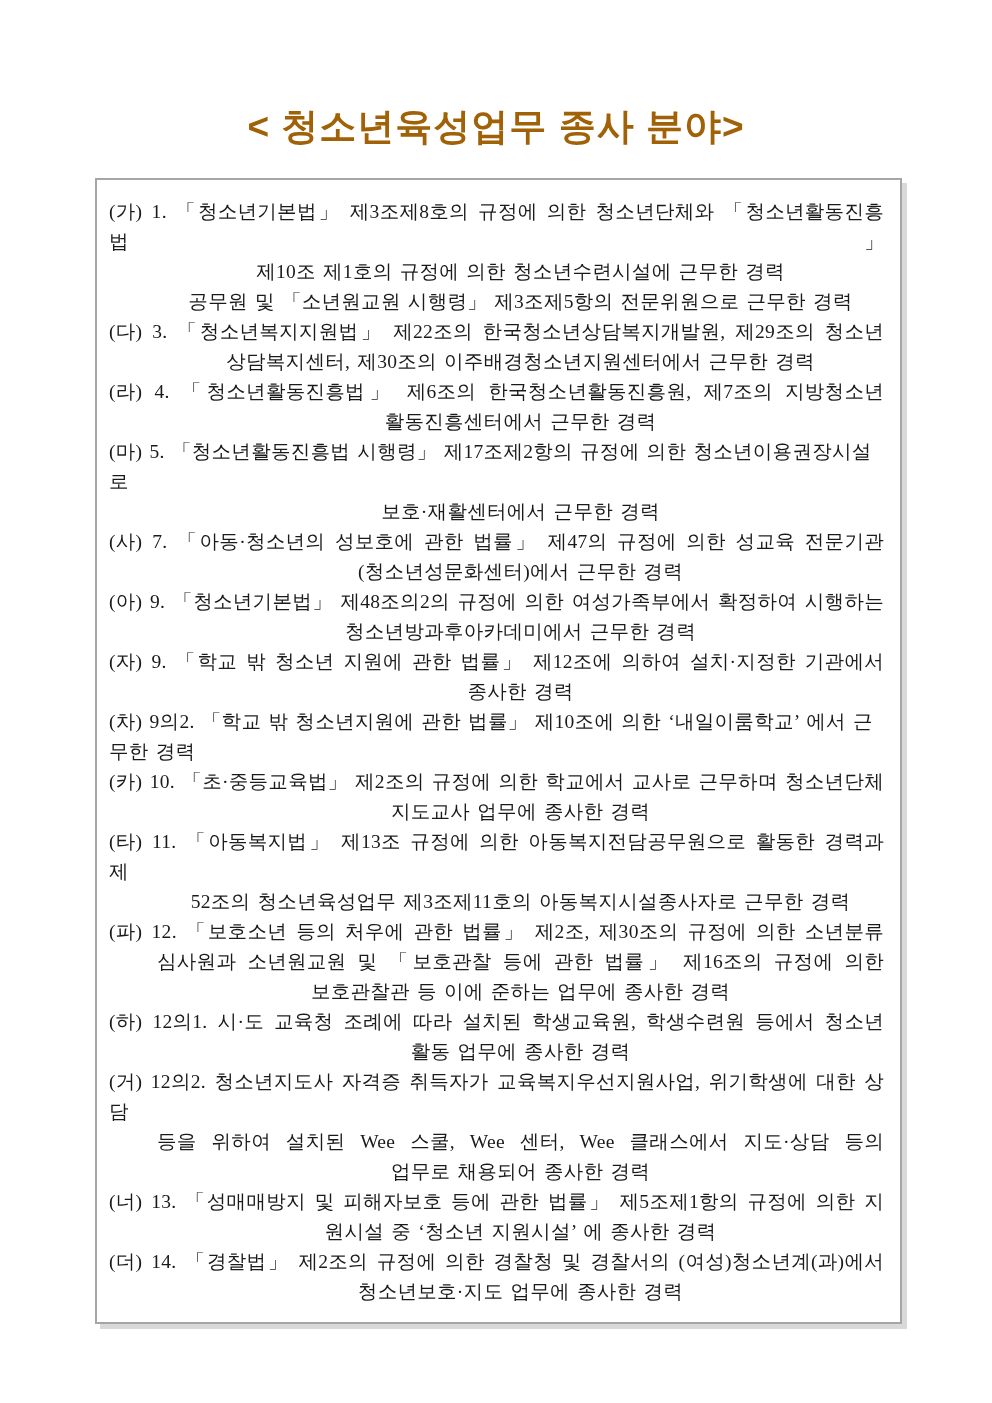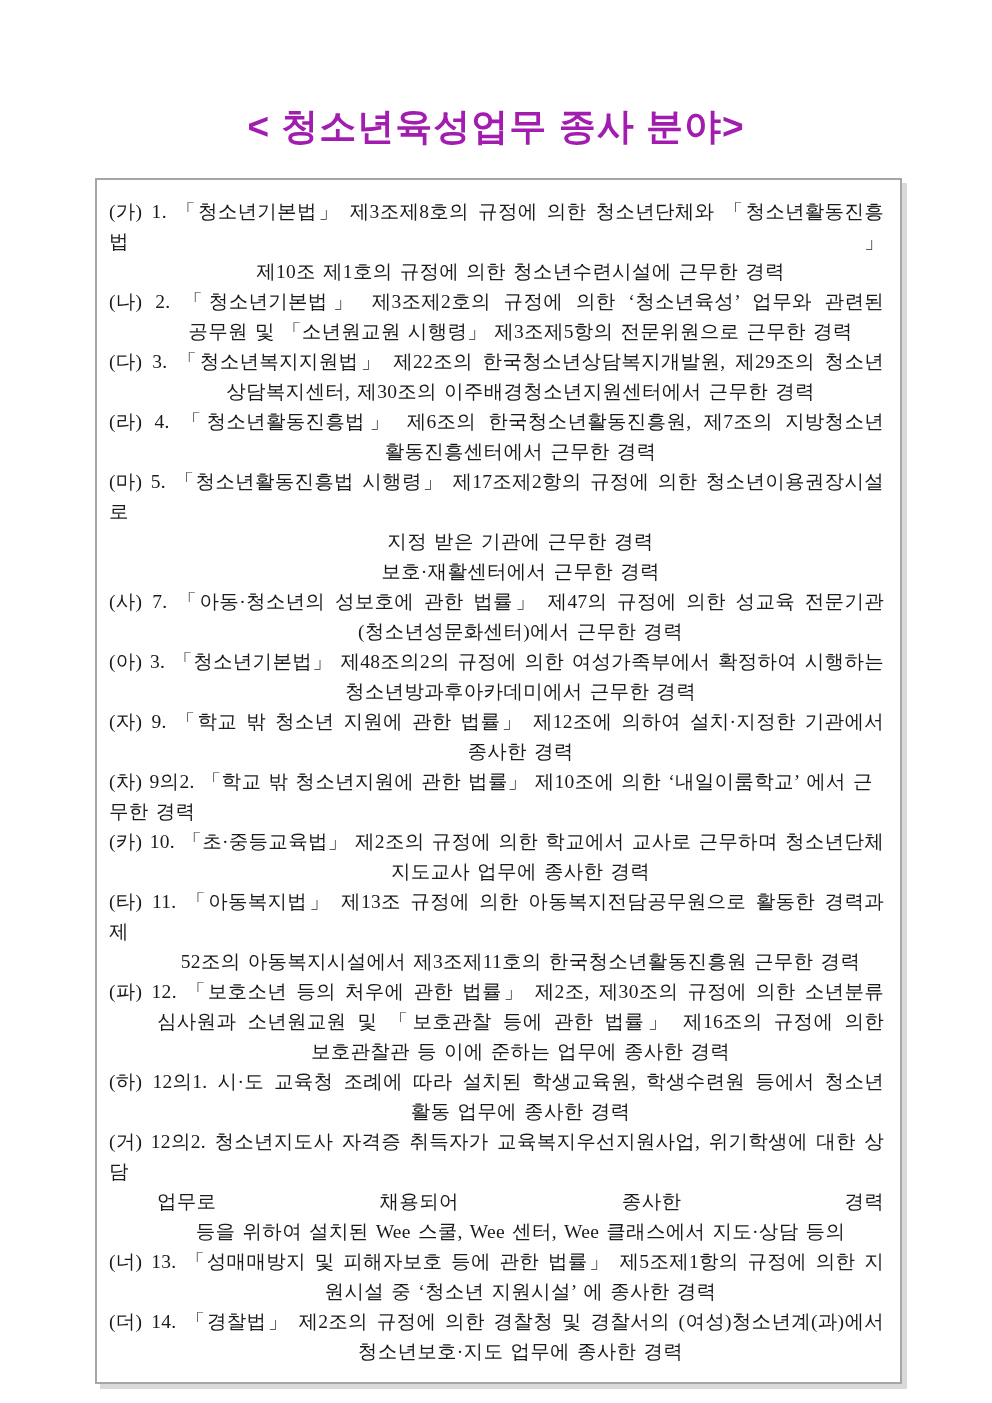--- a/index.html
+++ b/index.html
@@ -16,21 +16,21 @@
     overflow: hidden;
   }
   .title {
     margin: 0;
     padding-top: 102px;
     text-align: center;
     font-family: "Liberation Sans", "DejaVu Sans", sans-serif;
     font-weight: 800;
     font-size: 37px;
     letter-spacing: 1px;
-    color: #a21caf;
+    color: #a16207;
   }
   .box {
     box-sizing: border-box;
     margin: 26px 0 0 95px;
     width: 807px;
     background: #ffffff;
     border: 2px solid #a6a6a6;
     box-shadow: 5px 5px 0 0 #d9d9d9;
     padding: 17px 16px 15px 12px;
   }
@@ -62,74 +62,72 @@
 
 <div class="page">
   <h1 class="title">&lt; 청소년육성업무 종사 분야&gt;</h1>
   <div class="box">
     <div class="item-list" id="item-list">
         <div class="item">
           <div class="line first"><span class="label">(가) 1. </span>「청소년기본법」 제3조제8호의 규정에 의한 청소년단체와 「청소년활동진흥법」</div>
           <div class="line cont">제10조 제1호의 규정에 의한 청소년수련시설에 근무한 경력</div>
         </div>
         <div class="item">
-          <div class="line first"><span class="label">(나) 2. </span>「청소년기본법」 제3조제2호의 규정에 의한 ‘청소년육성’ 업무와 관련된</div>
           <div class="line cont">공무원 및 「소년원교원 시행령」 제3조제5항의 전문위원으로 근무한 경력</div>
         </div>
         <div class="item">
           <div class="line first"><span class="label">(다) 3. </span>「청소년복지지원법」 제22조의 한국청소년상담복지개발원, 제29조의 청소년</div>
           <div class="line cont">상담복지센터, 제30조의 이주배경청소년지원센터에서 근무한 경력</div>
         </div>
         <div class="item">
           <div class="line first"><span class="label">(라) 4. </span>「청소년활동진흥법」 제6조의 한국청소년활동진흥원, 제7조의 지방청소년</div>
           <div class="line cont">활동진흥센터에서 근무한 경력</div>
         </div>
         <div class="item">
           <div class="line first"><span class="label">(마) 5. </span>「청소년활동진흥법 시행령」 제17조제2항의 규정에 의한 청소년이용권장시설로</div>
-          <div class="line cont">지정 받은 기관에 근무한 경력</div>
         </div>
         <div class="item">
           <div class="line cont">보호·재활센터에서 근무한 경력</div>
         </div>
         <div class="item">
           <div class="line first"><span class="label">(사) 7. </span>「아동·청소년의 성보호에 관한 법률」 제47의 규정에 의한 성교육 전문기관</div>
           <div class="line cont">(청소년성문화센터)에서 근무한 경력</div>
         </div>
         <div class="item">
-          <div class="line first"><span class="label">(아) 3. </span>「청소년기본법」 제48조의2의 규정에 의한 여성가족부에서 확정하여 시행하는</div>
+          <div class="line first"><span class="label">(아) 9. </span>「청소년기본법」 제48조의2의 규정에 의한 여성가족부에서 확정하여 시행하는</div>
           <div class="line cont">청소년방과후아카데미에서 근무한 경력</div>
         </div>
         <div class="item">
           <div class="line first"><span class="label">(자) 9. </span>「학교 밖 청소년 지원에 관한 법률」 제12조에 의하여 설치·지정한 기관에서</div>
           <div class="line cont">종사한 경력</div>
         </div>
         <div class="item">
           <div class="line first"><span class="label">(차) 9의2. </span>「학교 밖 청소년지원에 관한 법률」 제10조에 의한 ‘내일이룸학교’ 에서 근무한 경력</div>
         </div>
         <div class="item">
           <div class="line first"><span class="label">(카) 10. </span>「초·중등교육법」 제2조의 규정에 의한 학교에서 교사로 근무하며 청소년단체</div>
           <div class="line cont">지도교사 업무에 종사한 경력</div>
         </div>
         <div class="item">
           <div class="line first"><span class="label">(타) 11. </span>「아동복지법」 제13조 규정에 의한 아동복지전담공무원으로 활동한 경력과 제</div>
-          <div class="line cont">52조의 아동복지시설에서 제3조제11호의 한국청소년활동진흥원 근무한 경력</div>
+          <div class="line cont">52조의 청소년육성업무 제3조제11호의 아동복지시설종사자로 근무한 경력</div>
         </div>
         <div class="item">
           <div class="line first"><span class="label">(파) 12. </span>「보호소년 등의 처우에 관한 법률」 제2조, 제30조의 규정에 의한 소년분류</div>
           <div class="line cont">심사원과 소년원교원 및 「보호관찰 등에 관한 법률」 제16조의 규정에 의한</div>
           <div class="line cont">보호관찰관 등 이에 준하는 업무에 종사한 경력</div>
         </div>
         <div class="item">
           <div class="line first"><span class="label">(하) 12의1. </span>시·도 교육청 조례에 따라 설치된 학생교육원, 학생수련원 등에서 청소년</div>
           <div class="line cont">활동 업무에 종사한 경력</div>
         </div>
         <div class="item">
           <div class="line first"><span class="label">(거) 12의2. </span>청소년지도사 자격증 취득자가 교육복지우선지원사업, 위기학생에 대한 상담</div>
+          <div class="line cont">등을 위하여 설치된 Wee 스쿨, Wee 센터, Wee 클래스에서 지도·상담 등의</div>
           <div class="line cont">업무로 채용되어 종사한 경력</div>
-          <div class="line cont">등을 위하여 설치된 Wee 스쿨, Wee 센터, Wee 클래스에서 지도·상담 등의</div>
         </div>
         <div class="item">
           <div class="line first"><span class="label">(너) 13. </span>「성매매방지 및 피해자보호 등에 관한 법률」 제5조제1항의 규정에 의한 지</div>
           <div class="line cont">원시설 중 ‘청소년 지원시설’ 에 종사한 경력</div>
         </div>
         <div class="item">
           <div class="line first"><span class="label">(더) 14. </span>「경찰법」 제2조의 규정에 의한 경찰청 및 경찰서의 (여성)청소년계(과)에서</div>
           <div class="line cont">청소년보호·지도 업무에 종사한 경력</div>
         </div>
       </div>

